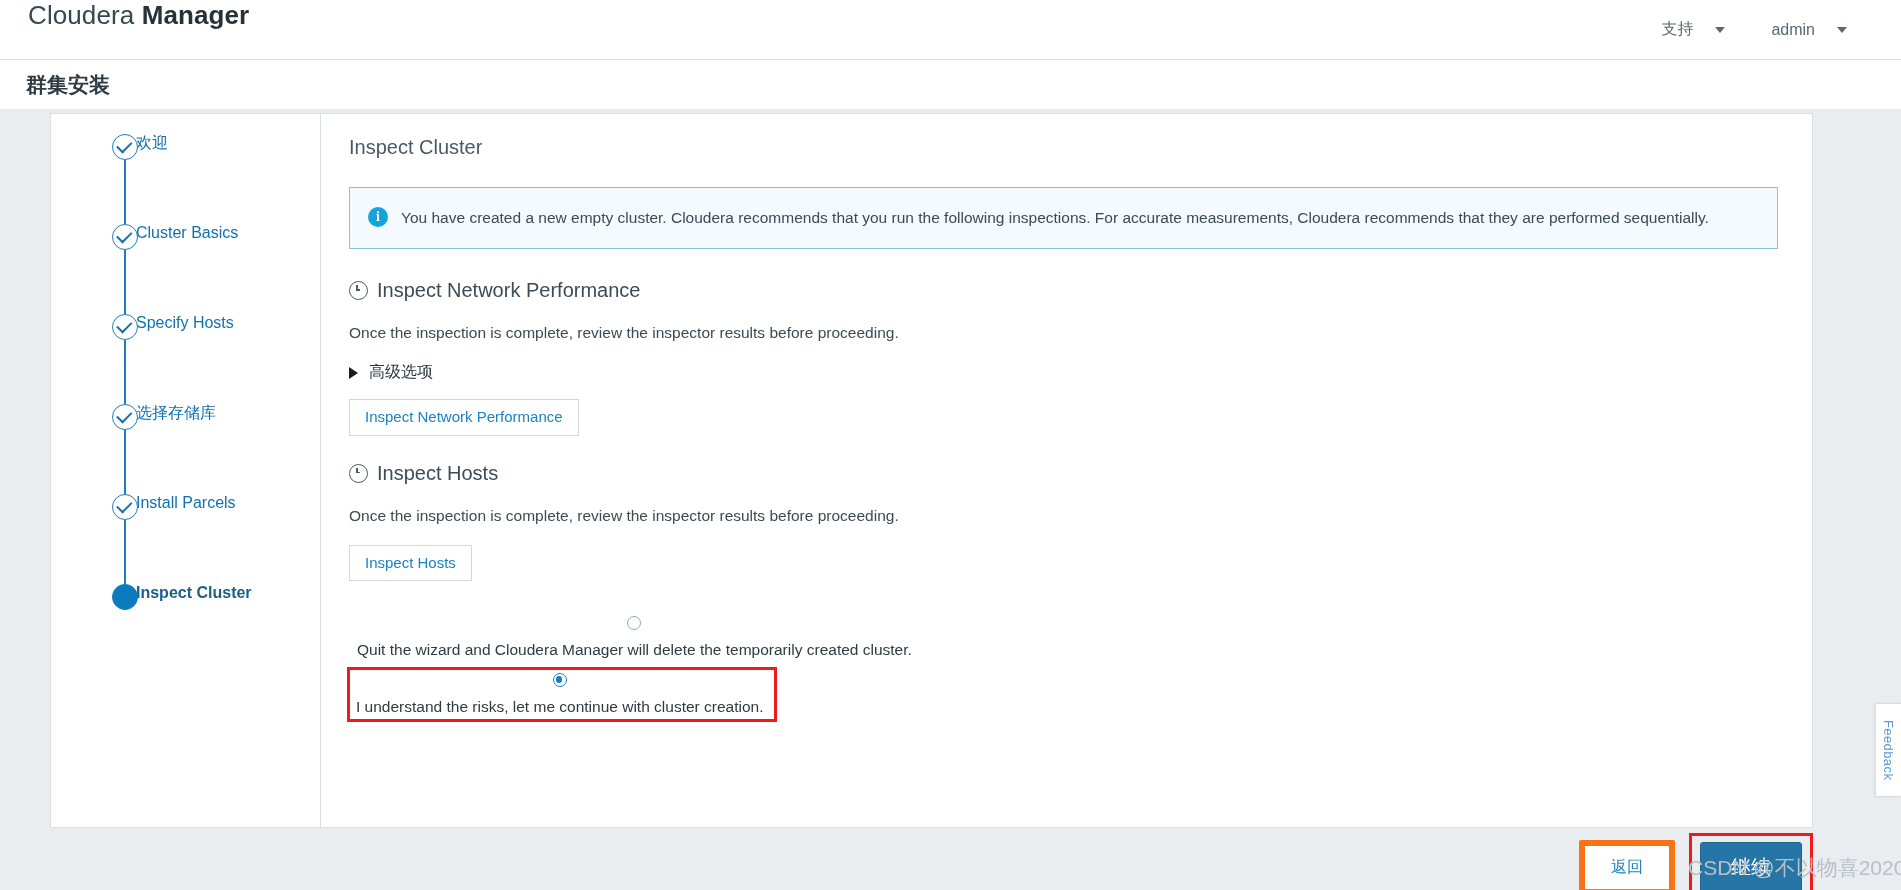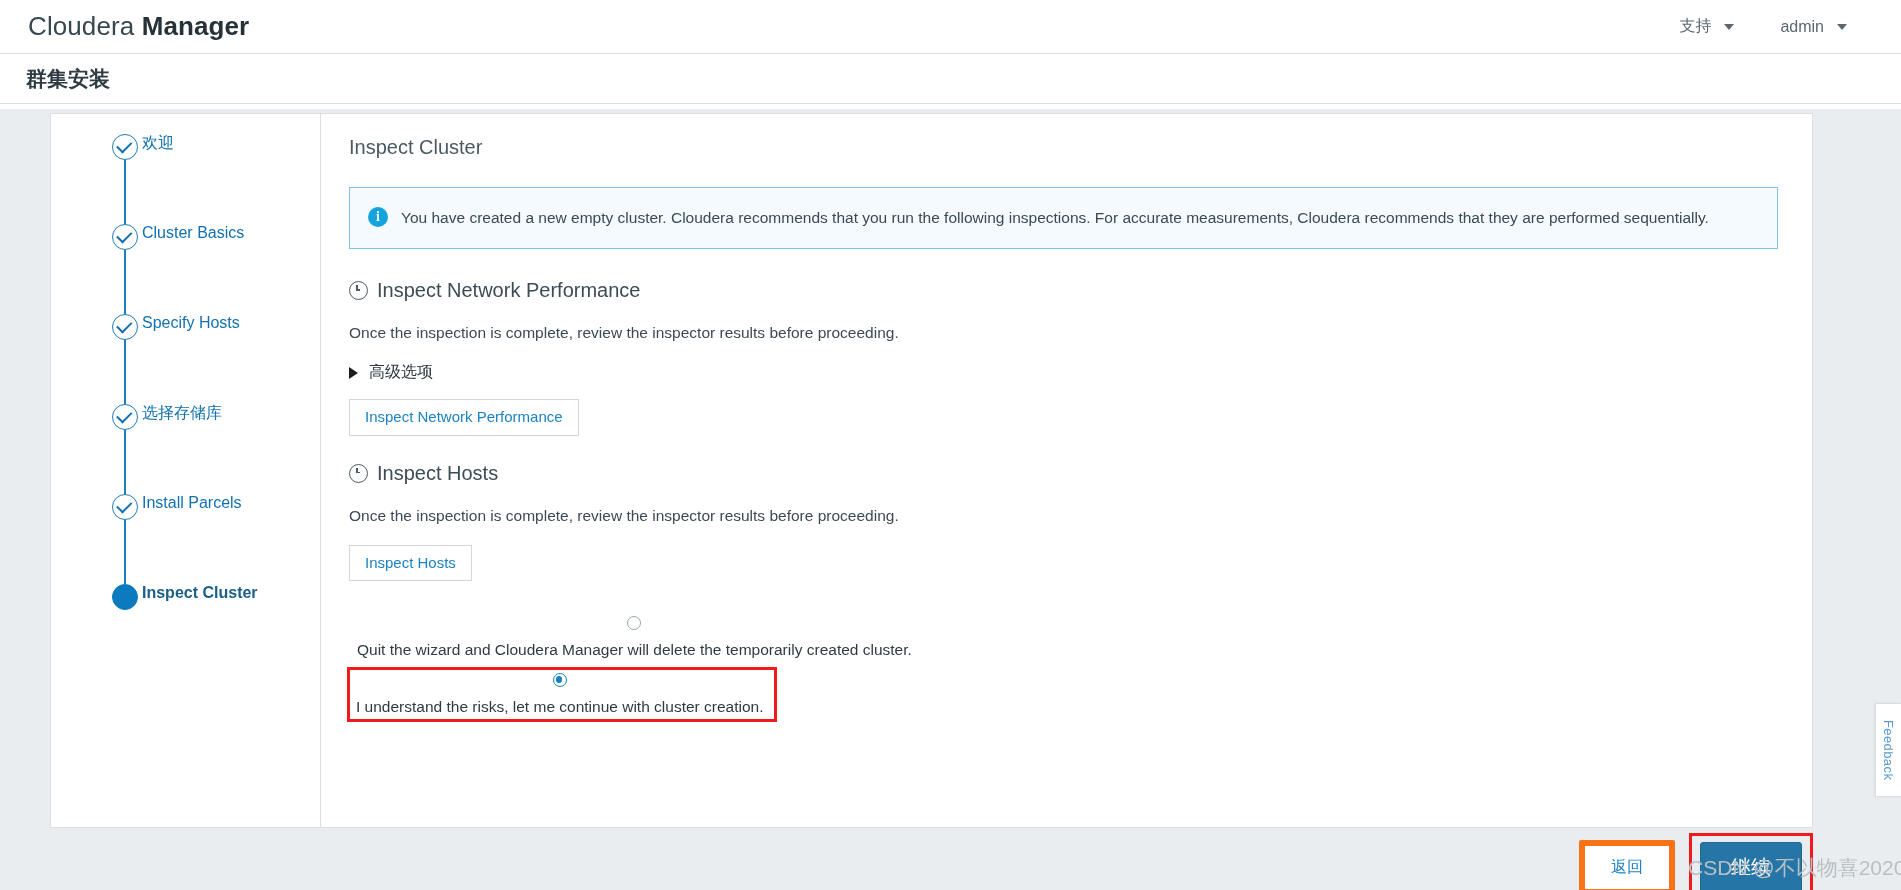--- a/index.html
+++ b/index.html
@@ -12,25 +12,24 @@
     height: 890px;
     background: #ffffff;
     font-family: "Liberation Sans", "DejaVu Sans", sans-serif;
     color: #333f48;
     overflow: hidden;
     position: relative;
   }
 
   
   .topbar {
-    height: 54px;
+    height: 60px;
     background: #ffffff;
     border-bottom: 1px solid #d8dde1;
     display: flex;
-    align-items: center;
     padding: 0 26px 0 28px;
     box-sizing: border-box;
   }
   .brand {
     font-size: 26px;
     color: #37474f;
     font-weight: 400;
     letter-spacing: 0.1px;
     white-space: nowrap;
   }
@@ -40,21 +39,21 @@
     display: flex;
     align-items: center;
     gap: 46px;
     margin-right: 28px;
   }
   .topbar-menu-item {
     font-size: 16px;
     color: #5a6872;
     display: flex;
     align-items: center;
-    gap: 13px;
+    gap: 22px;
     cursor: pointer;
     white-space: nowrap;
   }
   .caret-down {
     width: 0; height: 0;
     border-left: 5px solid transparent;
     border-right: 5px solid transparent;
     border-top: 6px solid #5a6872;
     display: inline-block;
   }
@@ -146,21 +145,21 @@
   .step-connector {
     position: absolute;
     left: 73px;
     top: 30px;
     width: 1.6px;
     height: 64px;
     background: #1f7dbd;
     z-index: 1;
   }
   .step-label {
-    margin-left: 30px;
+    margin-left: 24px;
     font-size: 16px;
     color: #1171b0;
     line-height: 26px;
     white-space: nowrap;
   }
   .step-label.current {
     font-weight: 700;
     color: #1a5f8a;
   }
 

